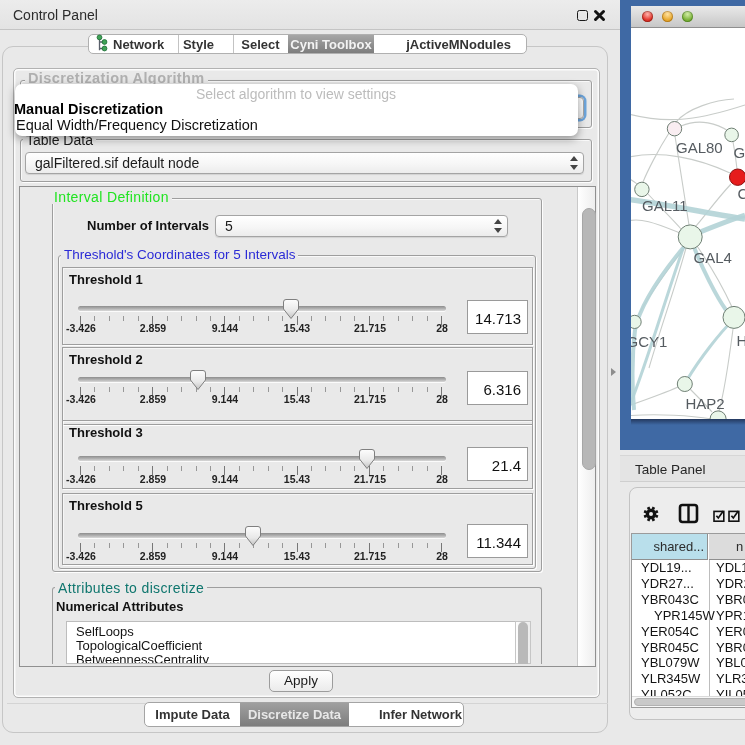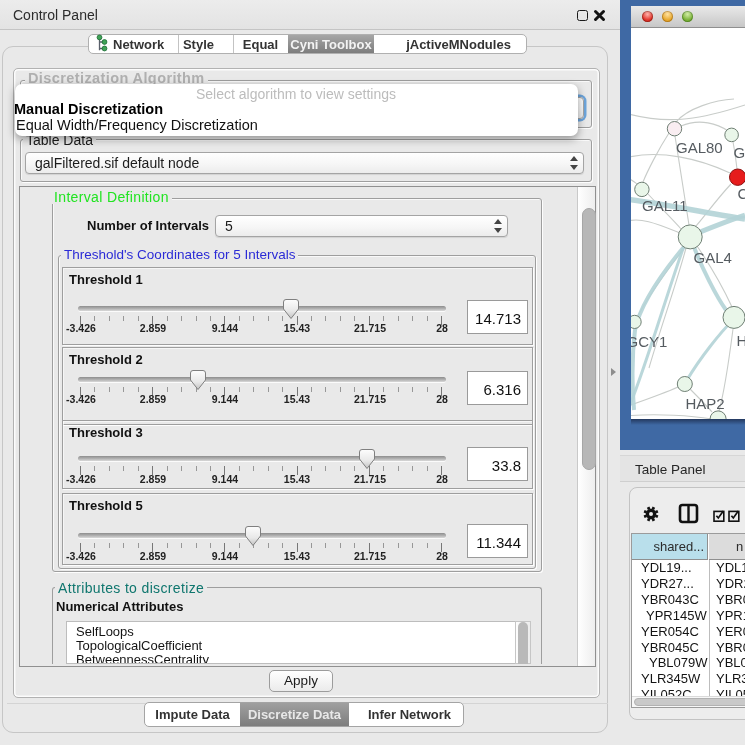--- a/index.html
+++ b/index.html
@@ -45,21 +45,21 @@
 <div class="abs" style="left:13px;top:68px;width:587px;height:630px;border:1.5px solid #b2b2b2;border-radius:5px;box-shadow:inset 0 0 0 1.5px rgba(255,255,255,.85)"></div>
 <div class="abs" style="left:7px;top:703px;width:601px;height:1px;background:#d4d4d4"></div>
 
 <div class="abs" style="left:88px;top:34px;width:439px;height:20px;background:#fff;border:1px solid #b0b0b0;border-radius:5px;overflow:hidden">
   <div class="seg" style="left:0;width:89px"></div>
   <div class="tabsep" style="left:89px"></div>
   <div class="tabsep" style="left:144px"></div>
   <div class="seg" style="left:199px;width:86px;background:linear-gradient(#a6a6a6,#7d7d7d);color:#f3f3f3;line-height:19px">Cyni Toolbox</div>
   <div class="seg" style="left:24px;width:64px;text-align:left;line-height:19px">Network</div>
   <div class="seg" style="left:82px;width:55px;line-height:19px">Style</div>
-  <div class="seg" style="left:144px;width:55px;line-height:19px">Equal</div>
+  <div class="seg" style="left:144px;width:55px;line-height:19px">Select</div>
   <div class="seg" style="left:300px;width:139px;line-height:19px">jActiveMNodules</div>
 </div>
 <svg class="abs" style="left:93px;top:32px" width="15" height="20" viewBox="0 0 15 20">
   <path d="M6.5 6 V18.3 M6.5 10 H11 M6.5 16.5 H11" stroke="#5a5f6b" stroke-width="1.3" fill="none"></path>
   <circle cx="6.5" cy="5.4" r="2.4" fill="#3fa457" stroke="#23703a" stroke-width=".9"></circle>
   <circle cx="11.5" cy="10" r="2.4" fill="#3fa457" stroke="#23703a" stroke-width=".9"></circle>
   <circle cx="11.5" cy="16.5" r="2.4" fill="#3fa457" stroke="#23703a" stroke-width=".9"></circle>
 </svg>
 
 <div class="gb" style="left:20px;top:80px;width:572px;height:48px"></div>
@@ -148,21 +148,21 @@
   <div class="blab">Threshold 3</div>
   <div class="track" style="top:34.5px"></div>
   <div class="tmin" style="top:45px"></div>
   <div class="tmaj" style="top:45px"></div>
   <div class="tl" style="left:-10px;top:53px">-3.426</div>
   <div class="tl" style="left:62px;top:53px">2.859</div>
   <div class="tl" style="left:134px;top:53px">9.144</div>
   <div class="tl" style="left:206px;top:53px">15.43</div>
   <div class="tl" style="left:279px;top:53px">21.715</div>
   <div class="tl" style="left:351px;top:53px">28</div>
-  <div class="vbox" style="top:26px">33.8</div>
+  <div class="vbox" style="top:26px">21.4</div>
   <svg class="thumb" style="left:296px;top:28px" viewBox="0 0 16 20">
         <path d="M3 .5 H13 Q15.5 .5 15.5 3 V10 L8 19.5 L.5 10 V3 Q.5 .5 3 .5 Z" fill="url(#thg)" stroke="#7f7f7f" stroke-width="1"></path>
       </svg>
 </div>
 
 <div class="blk" style="top:493px;height:72px">
   <div class="blab">Threshold 5</div>
   <div class="track" style="top:38.5px"></div>
   <div class="tmin" style="top:49px"></div>
   <div class="tmaj" style="top:49px"></div>
@@ -185,21 +185,21 @@
   <div style="font-size:13px;color:#141414;padding:3px 0 0 9px;line-height:14.2px">SelfLoops<br>TopologicalCoefficient<br>BetweennessCentrality</div>
 </div>
 <div class="abs" style="left:515px;top:621px;width:16px;height:43px;background:linear-gradient(90deg,#fdfdfd,#ececec);border:1px solid #c6c6c6"></div>
 <div class="abs" style="left:518px;top:622px;width:10px;height:42px;border-radius:5px 5px 0 0;background:#b9b9b9"></div>
 
 <div class="abs" style="left:269px;top:670px;width:64px;height:22px;background:linear-gradient(#ffffff,#ebebeb);border:1px solid #9c9c9c;border-radius:5px;text-align:center;font-size:13.5px;color:#1a1a1a;line-height:20px">Apply</div>
 
 <div class="abs" style="left:144px;top:702px;width:320px;height:25px;background:#fff;border:1px solid #a4a4a4;border-radius:5px;overflow:hidden">
   <div class="seg" style="left:95px;width:109px;background:linear-gradient(#a0a0a0,#7d7d7d);color:#e8e8e8;line-height:24px">Discretize Data</div>
   <div class="seg" style="left:0;width:95px;line-height:24px">Impute Data</div>
-  <div class="seg" style="left:210px;width:109px;line-height:24px">Infer Network</div>
+  <div class="seg" style="left:221px;width:109px;line-height:24px">Infer Network</div>
 </div>
 
 <div class="abs" style="left:611px;top:368px;width:0;height:0;border-top:4.5px solid transparent;border-bottom:4.5px solid transparent;border-left:5.5px solid #8e8e8e"></div>
 
 <div class="abs" style="left:620px;top:0;width:125px;height:450px;background:#3f69a4"></div>
 <div class="abs" style="left:631px;top:6px;width:114px;height:22px;background:linear-gradient(#e9e9e9,#c7c7c7);border-bottom:1px solid #8f8f8f"></div>
 <div class="abs" style="left:642px;top:11px;width:11px;height:11px;border-radius:50%;background:radial-gradient(circle at 50% 30%,#ffb3ac,#e2352c 60%,#c02318);box-shadow:inset 0 0 0 1px rgba(120,20,10,.55), inset 0 1px 1px rgba(255,255,255,.5)"></div>
 <div class="abs" style="left:662px;top:11px;width:11px;height:11px;border-radius:50%;background:radial-gradient(circle at 50% 30%,#ffe2a0,#e8a92f 60%,#cf9422);box-shadow:inset 0 0 0 1px rgba(150,95,10,.55), inset 0 1px 1px rgba(255,255,255,.5)"></div>
 <div class="abs" style="left:682px;top:11px;width:11px;height:11px;border-radius:50%;background:radial-gradient(circle at 50% 30%,#d2eda5,#7cb33a 60%,#699f2c);box-shadow:inset 0 0 0 1px rgba(60,110,20,.55), inset 0 1px 1px rgba(255,255,255,.5)"></div>
 <svg class="abs" style="left:631px;top:28px" width="114" height="392" viewBox="631 28 114 392">
@@ -285,24 +285,24 @@
 <path d="M3.4 6.8 L5.3 9 L10.3 2" fill="none" stroke="#111" stroke-width="1.7"></path>
 </svg>
 
 <div class="abs" style="left:631px;top:533px;width:114px;height:175px;background:#fff;border:1px solid #9b9b9b;border-right:none;overflow:hidden">
   <div class="abs" style="left:0;top:0;width:76px;height:26px;background:#b9dfeb;border-right:1px solid #8f8f8f;border-bottom:1px solid #8f8f8f;text-align:right;padding-right:3px;font-size:13px;color:#2c2c2c;line-height:25px">shared...</div>
   <div class="abs" style="left:77px;top:0;width:40px;height:26px;background:#dcdcdc;border-bottom:1px solid #8f8f8f;font-size:13px;color:#2c2c2c;line-height:25px"><span style="margin-left:27px">n</span></div>
   <div class="abs" style="left:77px;top:26px;width:1px;height:149px;background:#bdbdbd"></div>
   <div class="trow" style="top:26px"><span style="margin-left:9px">YDL19...</span><span class="abs" style="left:84px">YDL19</span></div>
   <div class="trow" style="top:41.9px"><span style="margin-left:9px">YDR27...</span><span class="abs" style="left:84px">YDR27</span></div>
   <div class="trow" style="top:57.8px"><span style="margin-left:9px">YBR043C</span><span class="abs" style="left:84px">YBR04</span></div>
-  <div class="trow" style="top:73.7px"><span style="margin-left:14px">YPR145W</span><span class="abs" style="left:84px">YPR14</span></div>
+  <div class="trow" style="top:73.7px"><span style="margin-left:22px">YPR145W</span><span class="abs" style="left:84px">YPR14</span></div>
   <div class="trow" style="top:89.6px"><span style="margin-left:9px">YER054C</span><span class="abs" style="left:84px">YER05</span></div>
   <div class="trow" style="top:105.5px"><span style="margin-left:9px">YBR045C</span><span class="abs" style="left:84px">YBR04</span></div>
-  <div class="trow" style="top:121.4px"><span style="margin-left:17px">YBL079W</span><span class="abs" style="left:84px">YBL07</span></div>
+  <div class="trow" style="top:121.4px"><span style="margin-left:9px">YBL079W</span><span class="abs" style="left:84px">YBL07</span></div>
   <div class="trow" style="top:137.3px"><span style="margin-left:9px">YLR345W</span><span class="abs" style="left:84px">YLR34</span></div>
   <div class="trow" style="top:153.2px"><span style="margin-left:9px">YIL052C</span><span class="abs" style="left:84px">YIL05</span></div>
   <div class="abs" style="left:0;top:162px;width:114px;height:13px;background:#f7f7f7;border-top:1px solid #dadada"></div>
   <div class="abs" style="left:2px;top:164px;width:120px;height:8px;border-radius:4px;background:#c9c9c9;border:1px solid #b2b2b2"></div>
 </div>
 
 <div class="abs" style="left:15px;top:84px;width:563px;height:52px;background:#fff;border-radius:7px;box-shadow:0 3px 9px rgba(0,0,0,.38);z-index:50"></div>
 <div class="abs" style="left:14px;top:86px;width:564px;text-align:center;font-size:14px;color:#bcbcbc;z-index:51">Select algorithm to view settings</div>
 <div class="abs" style="left:16px;top:117px;font-size:14.5px;color:#111;z-index:51">Equal Width/Frequency Discretization</div>
 <div class="abs" style="left:14px;top:101px;font-size:14.5px;font-weight:bold;color:#000;z-index:51">Manual Discretization</div>

